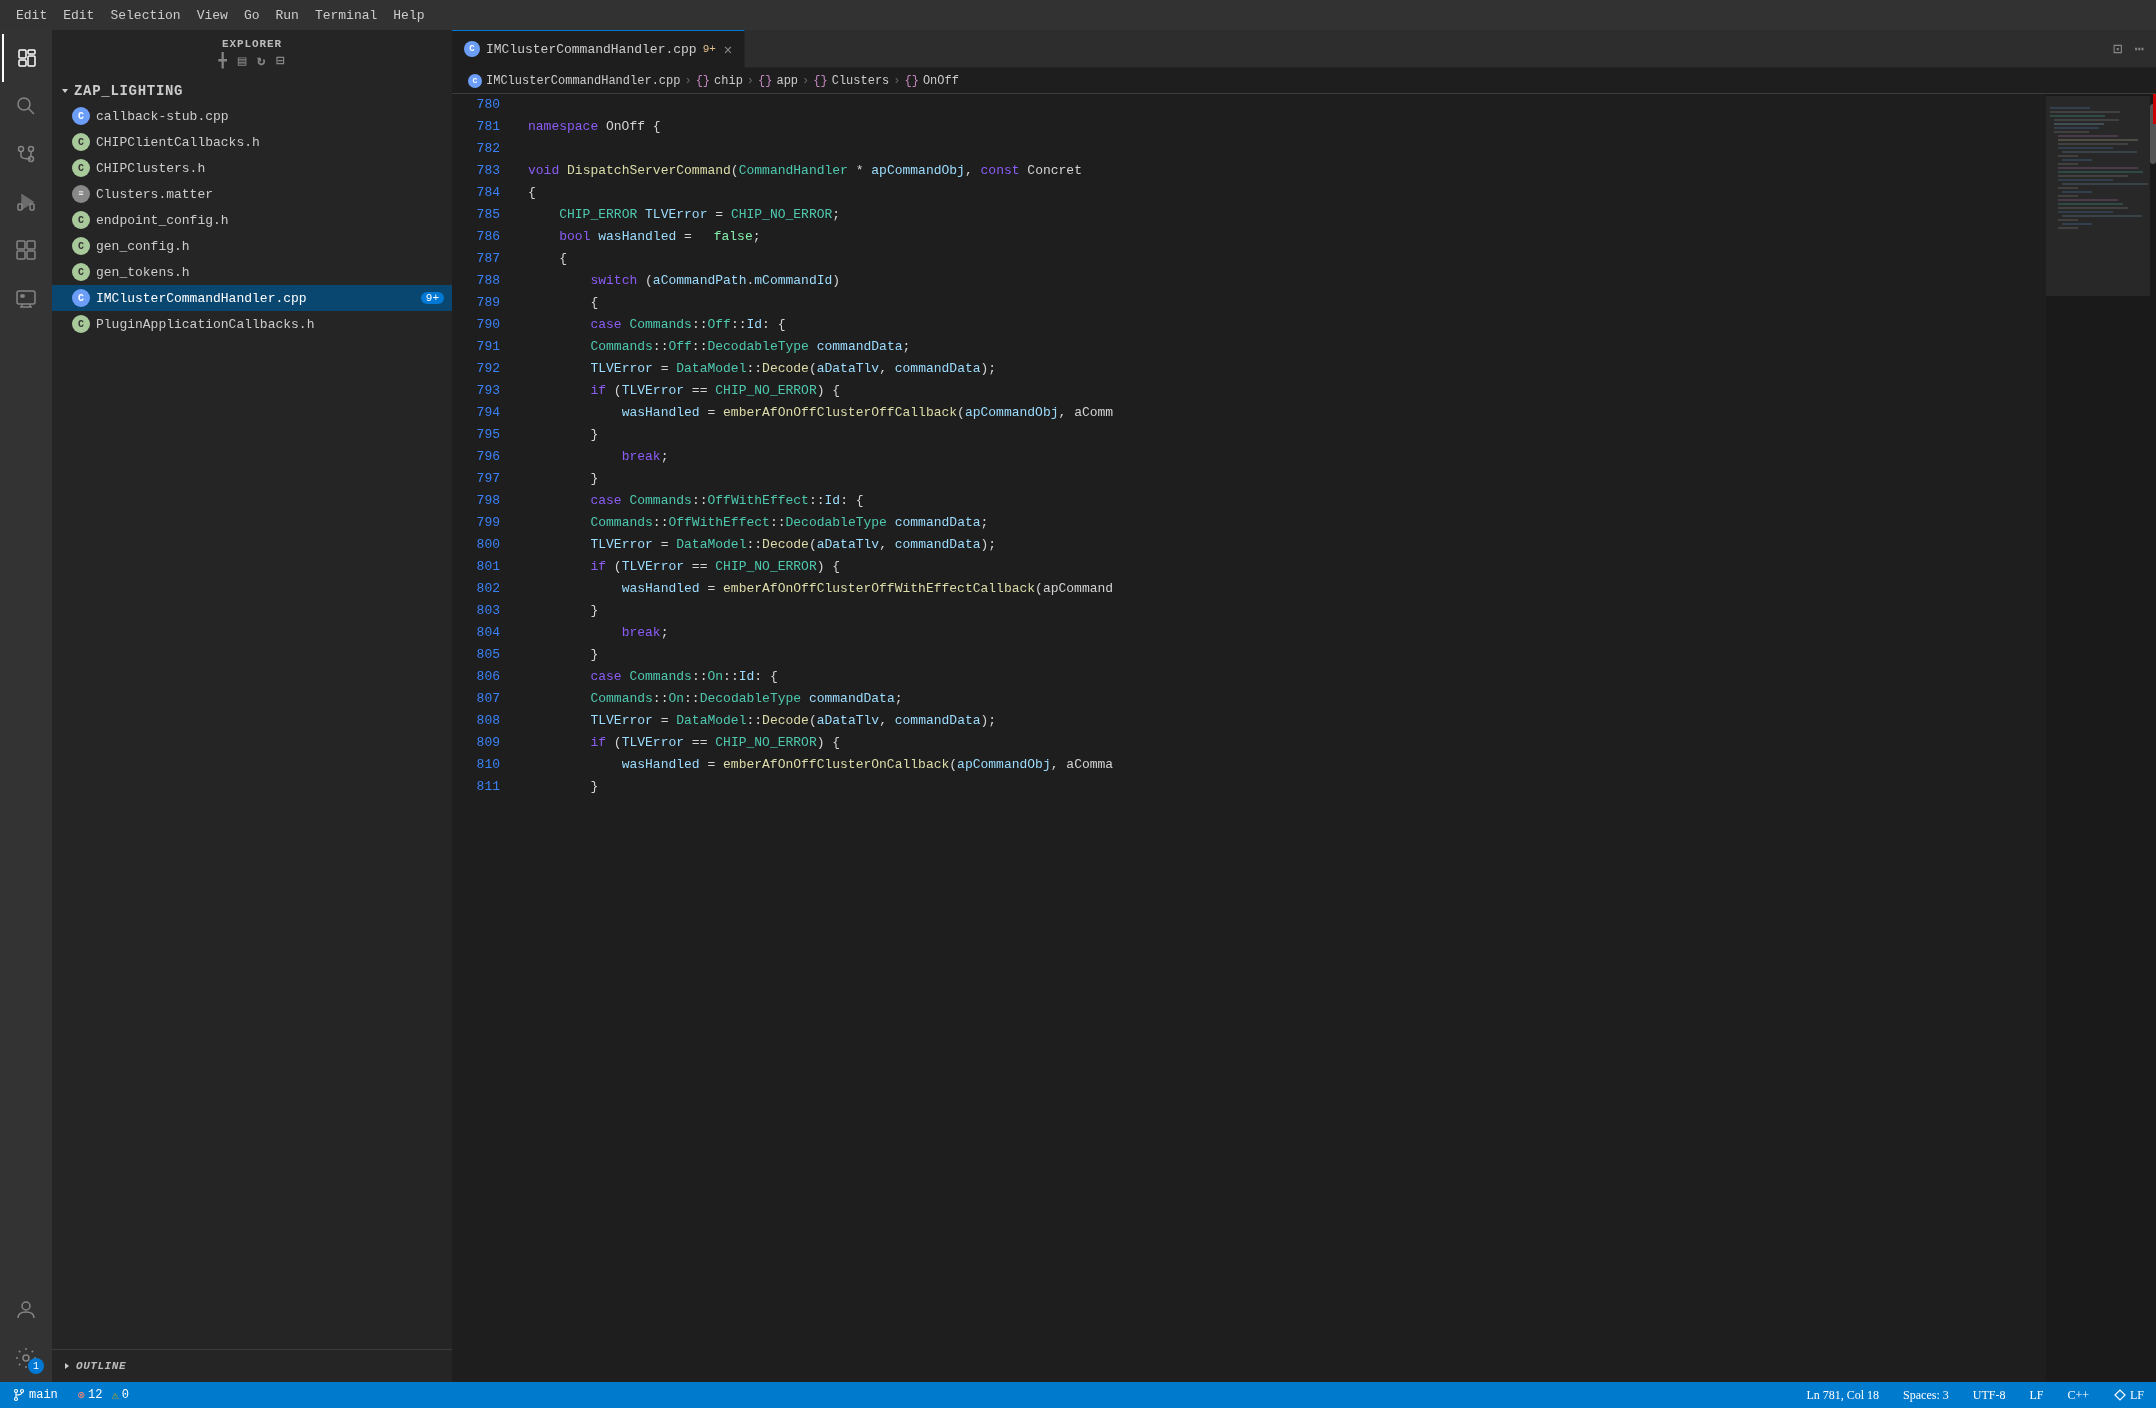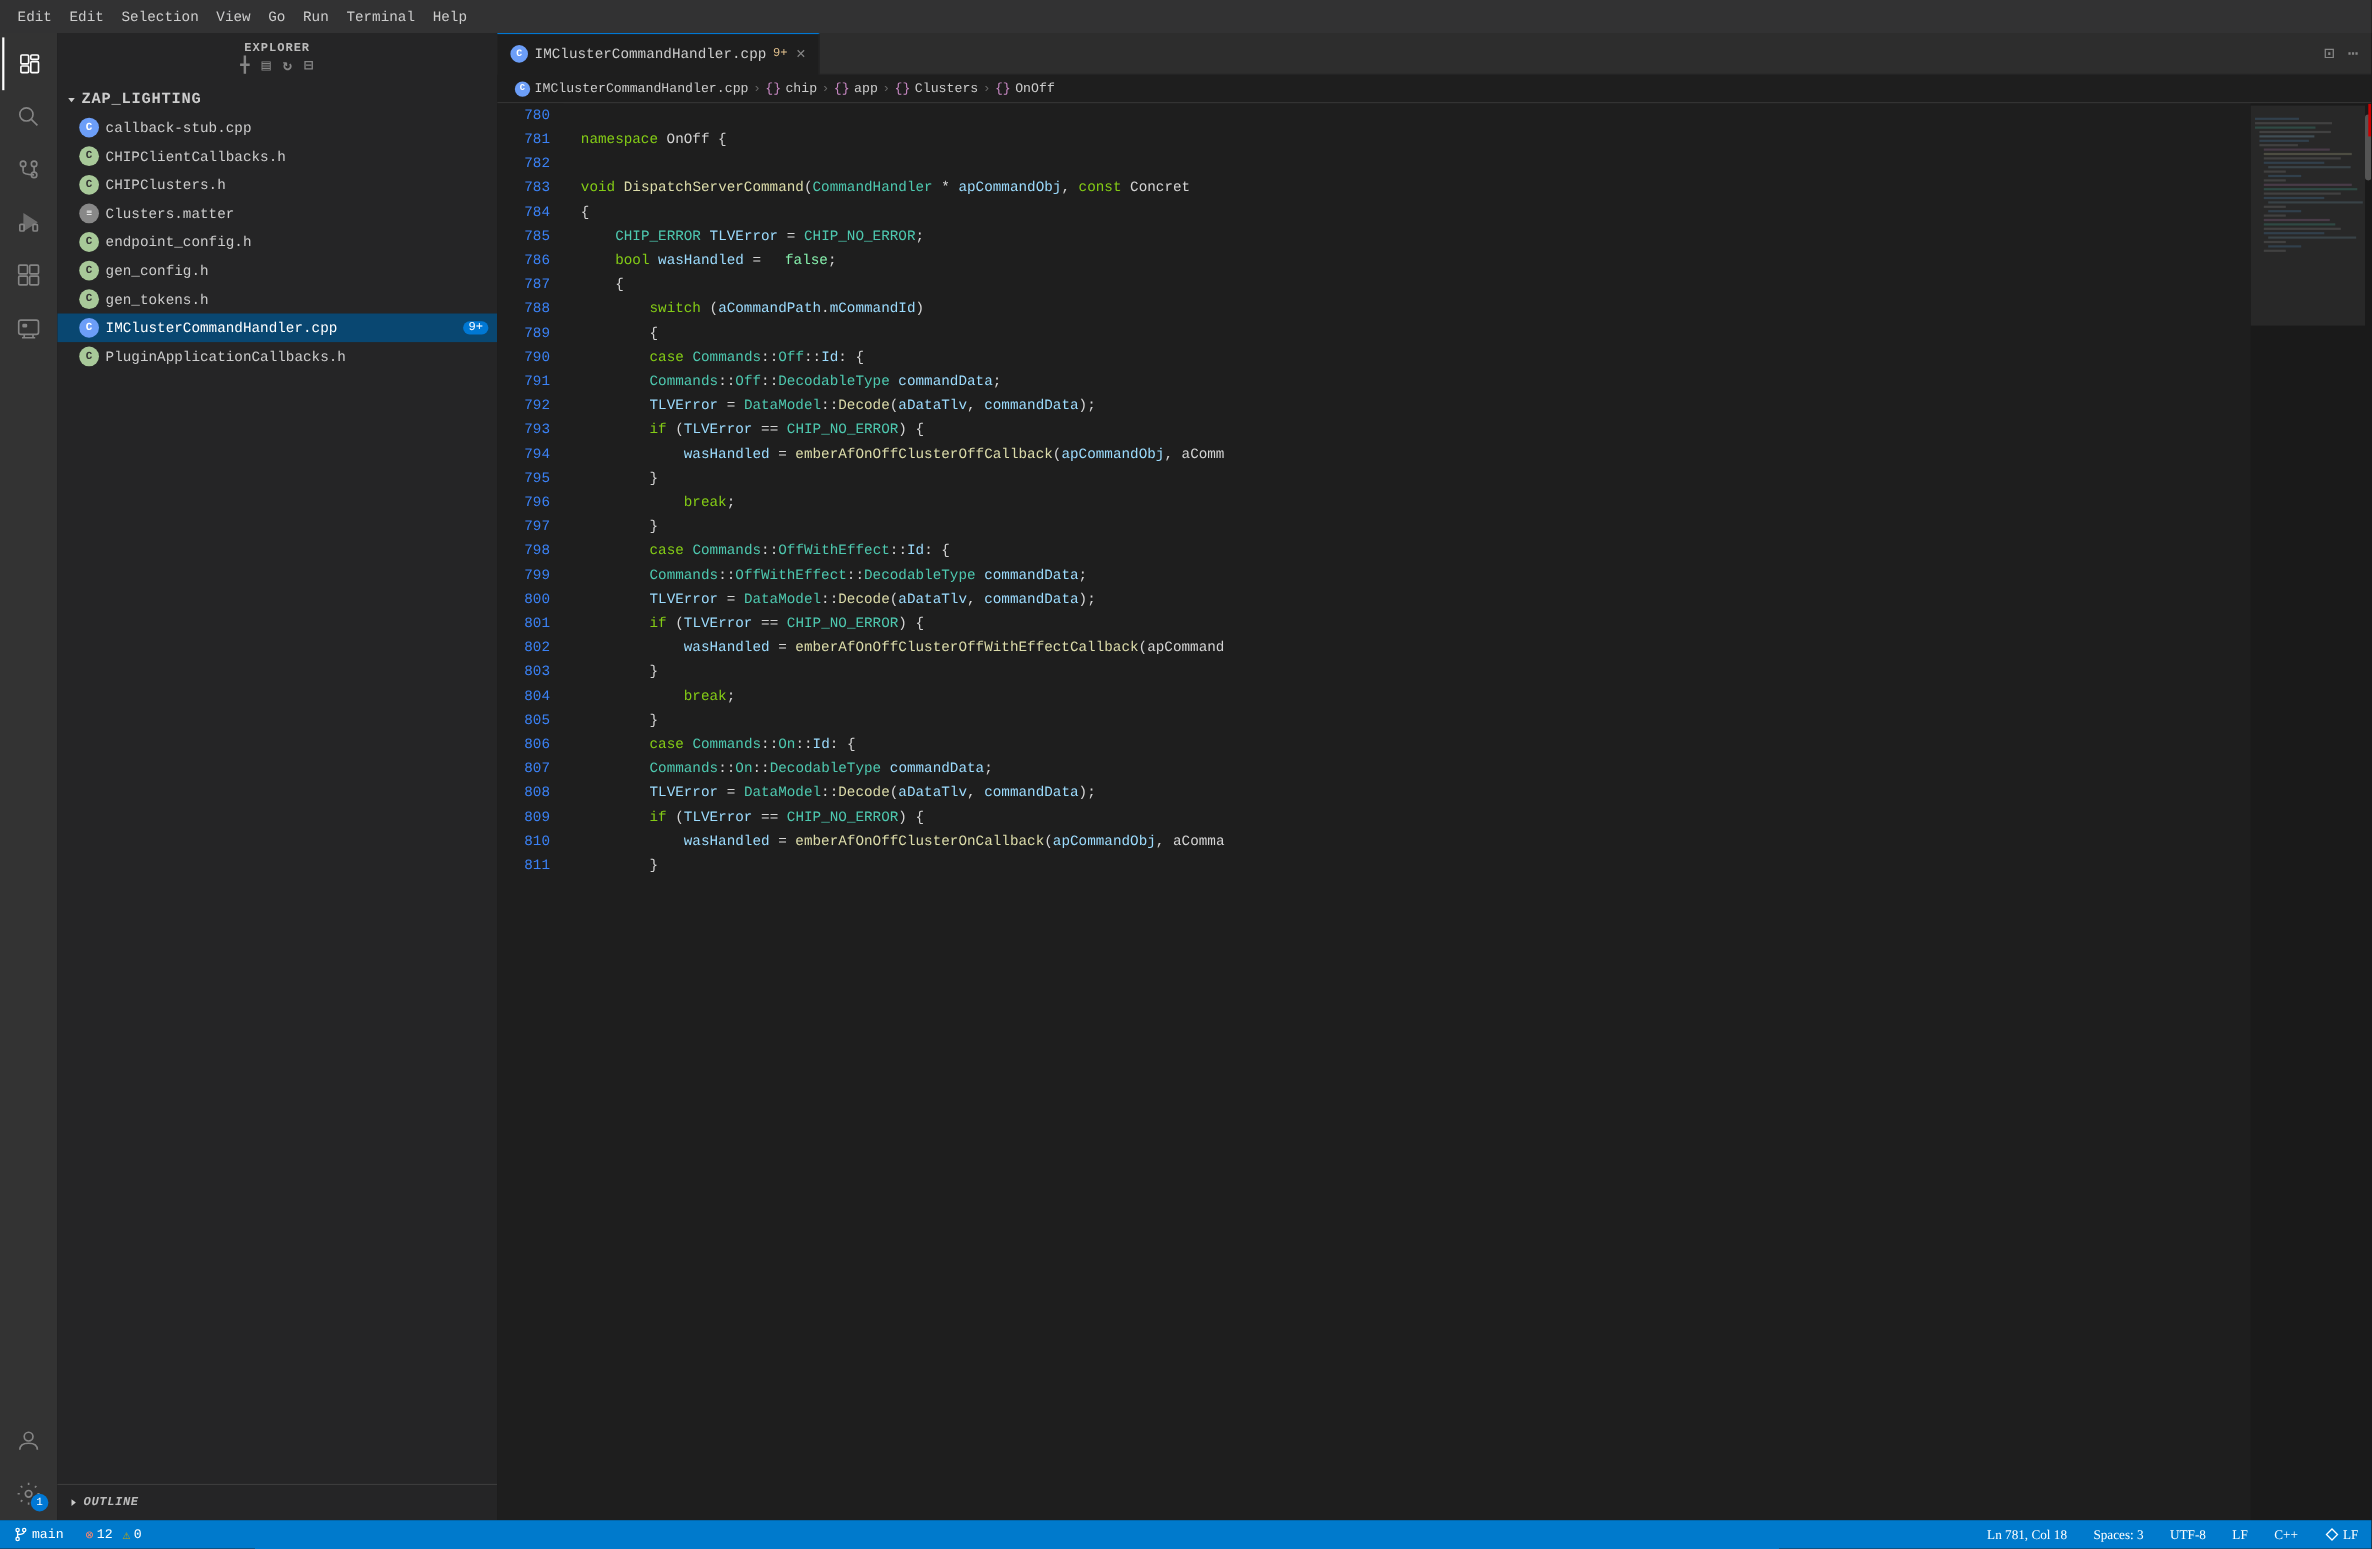--- a/index.html
+++ b/index.html
@@ -318,21 +318,21 @@
     .code-line {
       height: 22px;
       line-height: 22px;
       white-space: pre;
       font-size: 13px;
       display: flex;
       align-items: center;
     }
 
     
-    .kw { color: #84cc16; }
+    .kw { color: #8b5cf6; }
     .type { color: #4ec9b0; }
     .fn { color: #dcdcaa; }
     .var { color: #9cdcfe; }
     .ns { color: #4ec9b0; }
     .bool-val { color: #86efac; margin-left: 14px; }
     .macro { color: #4ec9b0; }
     .plain { color: #d4d4d4; }
 
     
     .minimap {

